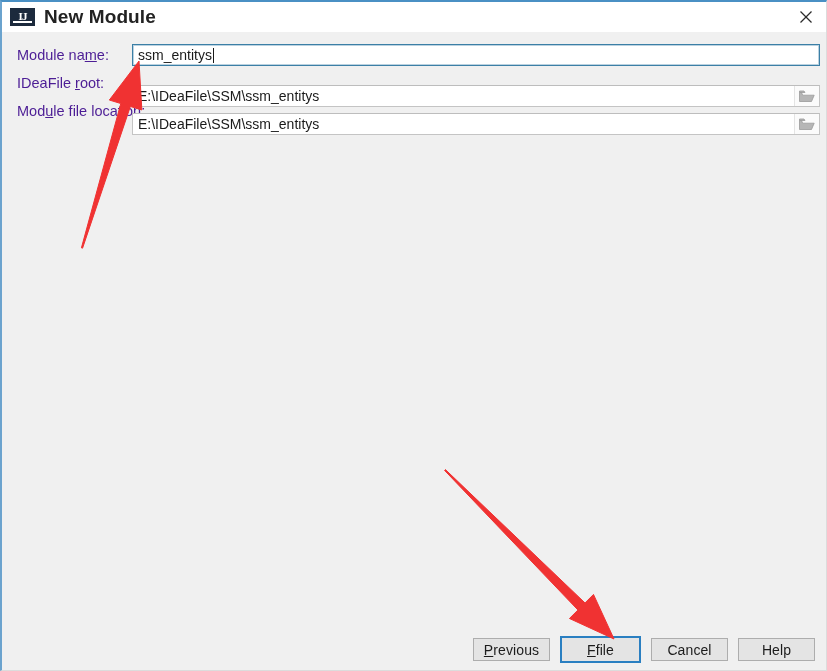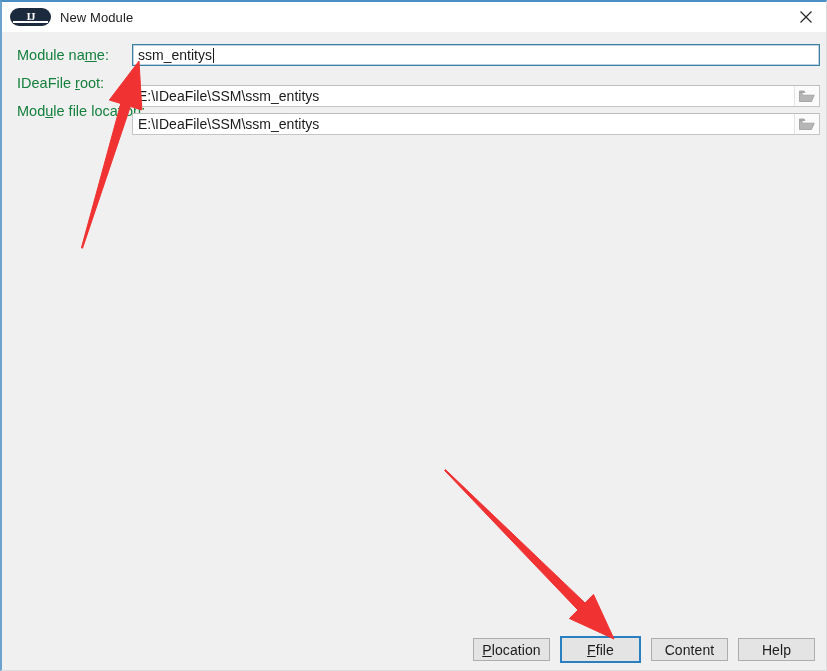--- a/index.html
+++ b/index.html
@@ -34,26 +34,26 @@
   .titlebar {
     position: absolute;
     left: 0; top: 0;
     width: 827px;
     height: 30px;
     background: #ffffff;
     display: flex;
     align-items: center;
   }
   .title-icon {
-    width: 41px;
+    width: 25px;
     height: 18px;
     margin-left: 8px;
     margin-right: 9px;
     background: #1c2a3d;
-    border-radius: 9px;
+    border-radius: 0;
     position: relative;
     flex: none;
     display: flex;
     align-items: center;
     justify-content: center;
   }
   .title-icon .ij-glyph {
     font-family: "Liberation Serif", "DejaVu Serif", serif;
     font-size: 11px;
     font-weight: bold;
@@ -62,23 +62,24 @@
     line-height: 1;
     margin-top: -2px;
   }
   .title-icon .ij-bar {
     position: absolute;
     left: 3px; right: 3px; bottom: 3px;
     height: 2px;
     background: #ffffff;
   }
   .title-text {
-    font-size: 13px;
+    font-size: 19px;
     color: #222222;
     letter-spacing: 0.1px;
+    font-weight: bold;
   }
   .titlebar-spacer { flex: 1 1 auto; }
   .close-button {
     width: 46px;
     height: 30px;
     display: flex;
     align-items: center;
     justify-content: center;
     cursor: default;
   }
@@ -102,21 +103,21 @@
     align-items: center;
   }
   .row-1 { top: 12px; }
   .row-2 { top: 40px; }
   .row-3 { top: 68px; }
 
   .field-label {
     position: absolute;
     left: 15px;
     font-size: 14.5px;
-    color: #15803d;
+    color: #4c1d95;
     white-space: nowrap;
     line-height: 22px;
   }
   .field-label u { text-decoration: underline; }
 
   .field-wrap {
     position: absolute;
     left: 130px;
     width: 688px;
     height: 22px;
@@ -272,29 +273,29 @@
       </div>
     </div>
 
   </div>
 
   <div class="button-bar">
     <div class="buttons">
       <div class="dlg-button">
           <span></span>
           <u>P</u>
-          <span>location</span>
+          <span>revious</span>
         </div>
       <div class="dlg-button default-btn">
           <span></span>
           <u>F</u>
           <span>file</span>
         </div>
       <div class="dlg-button">
-          <span>Content</span>
+          <span>Cancel</span>
           <u></u>
           <span></span>
         </div>
       <div class="dlg-button">
           <span>Help</span>
           <u></u>
           <span></span>
         </div>
     </div>
   </div>

